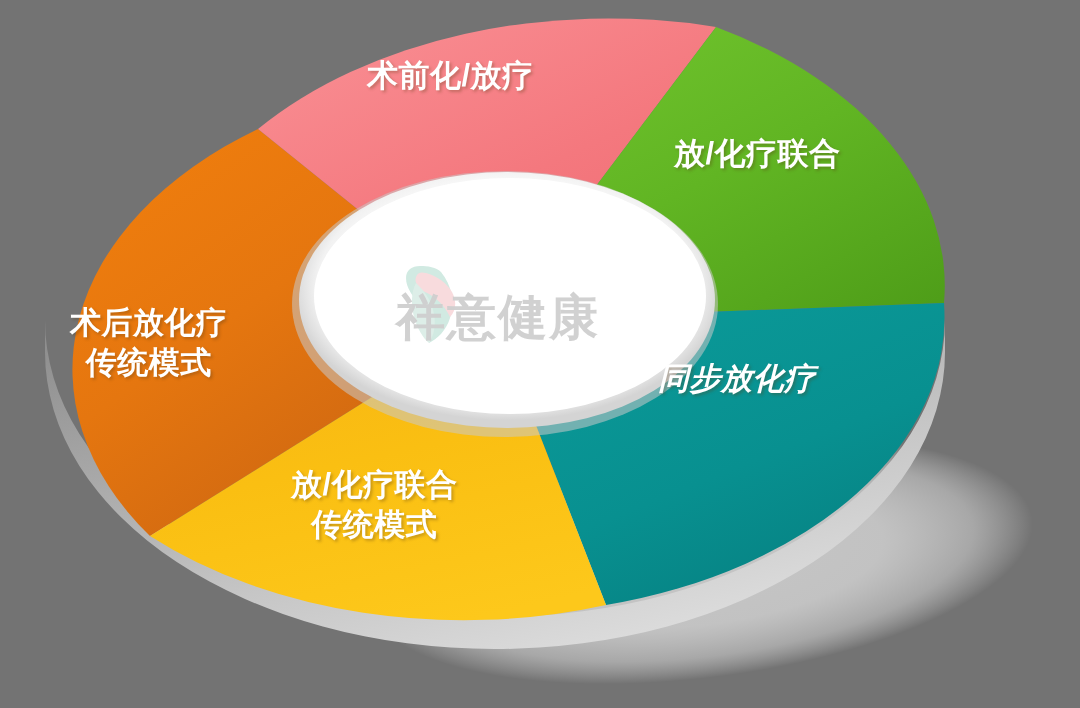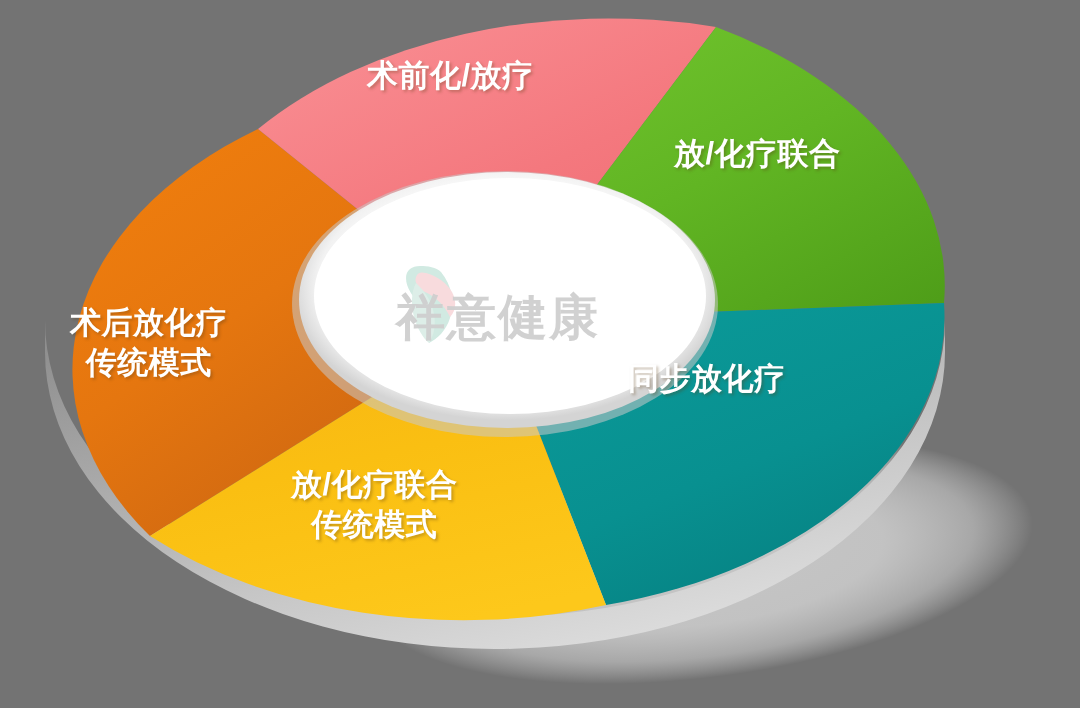--- a/index.html
+++ b/index.html
@@ -39,21 +39,21 @@
     white-space: nowrap;
     letter-spacing: 0.5px;
     text-shadow: 2px 2px 3px rgba(90,60,20,0.33);
     pointer-events: none;
     font-family: "Liberation Sans", "DejaVu Sans", sans-serif;
   }
   .seg-label span { display: block; }
 
   #label-preop   { left: 367px; top: 56px;  }
   #label-immuno  { left: 674px; top: 134px; }
-  #label-concur  { left: 628px; top: 359px; }
+  #label-concur  { left: 658px; top: 359px; font-style: italic; }
   #label-target  { left: 291px; top: 465px; }
   #label-classic { left: 70px;  top: 303px; }
 
   #watermark {
     position: absolute;
     left: 396px;
     top: 279px;
     width: 270px;
     height: 76px;
     display: flex;

